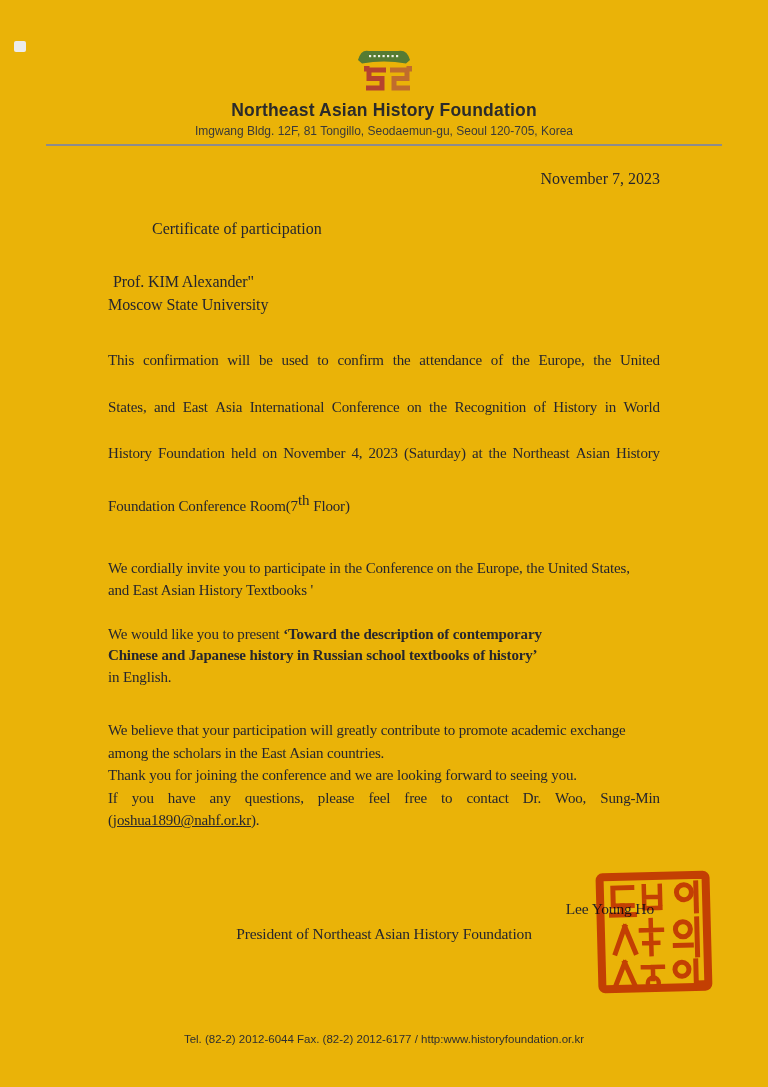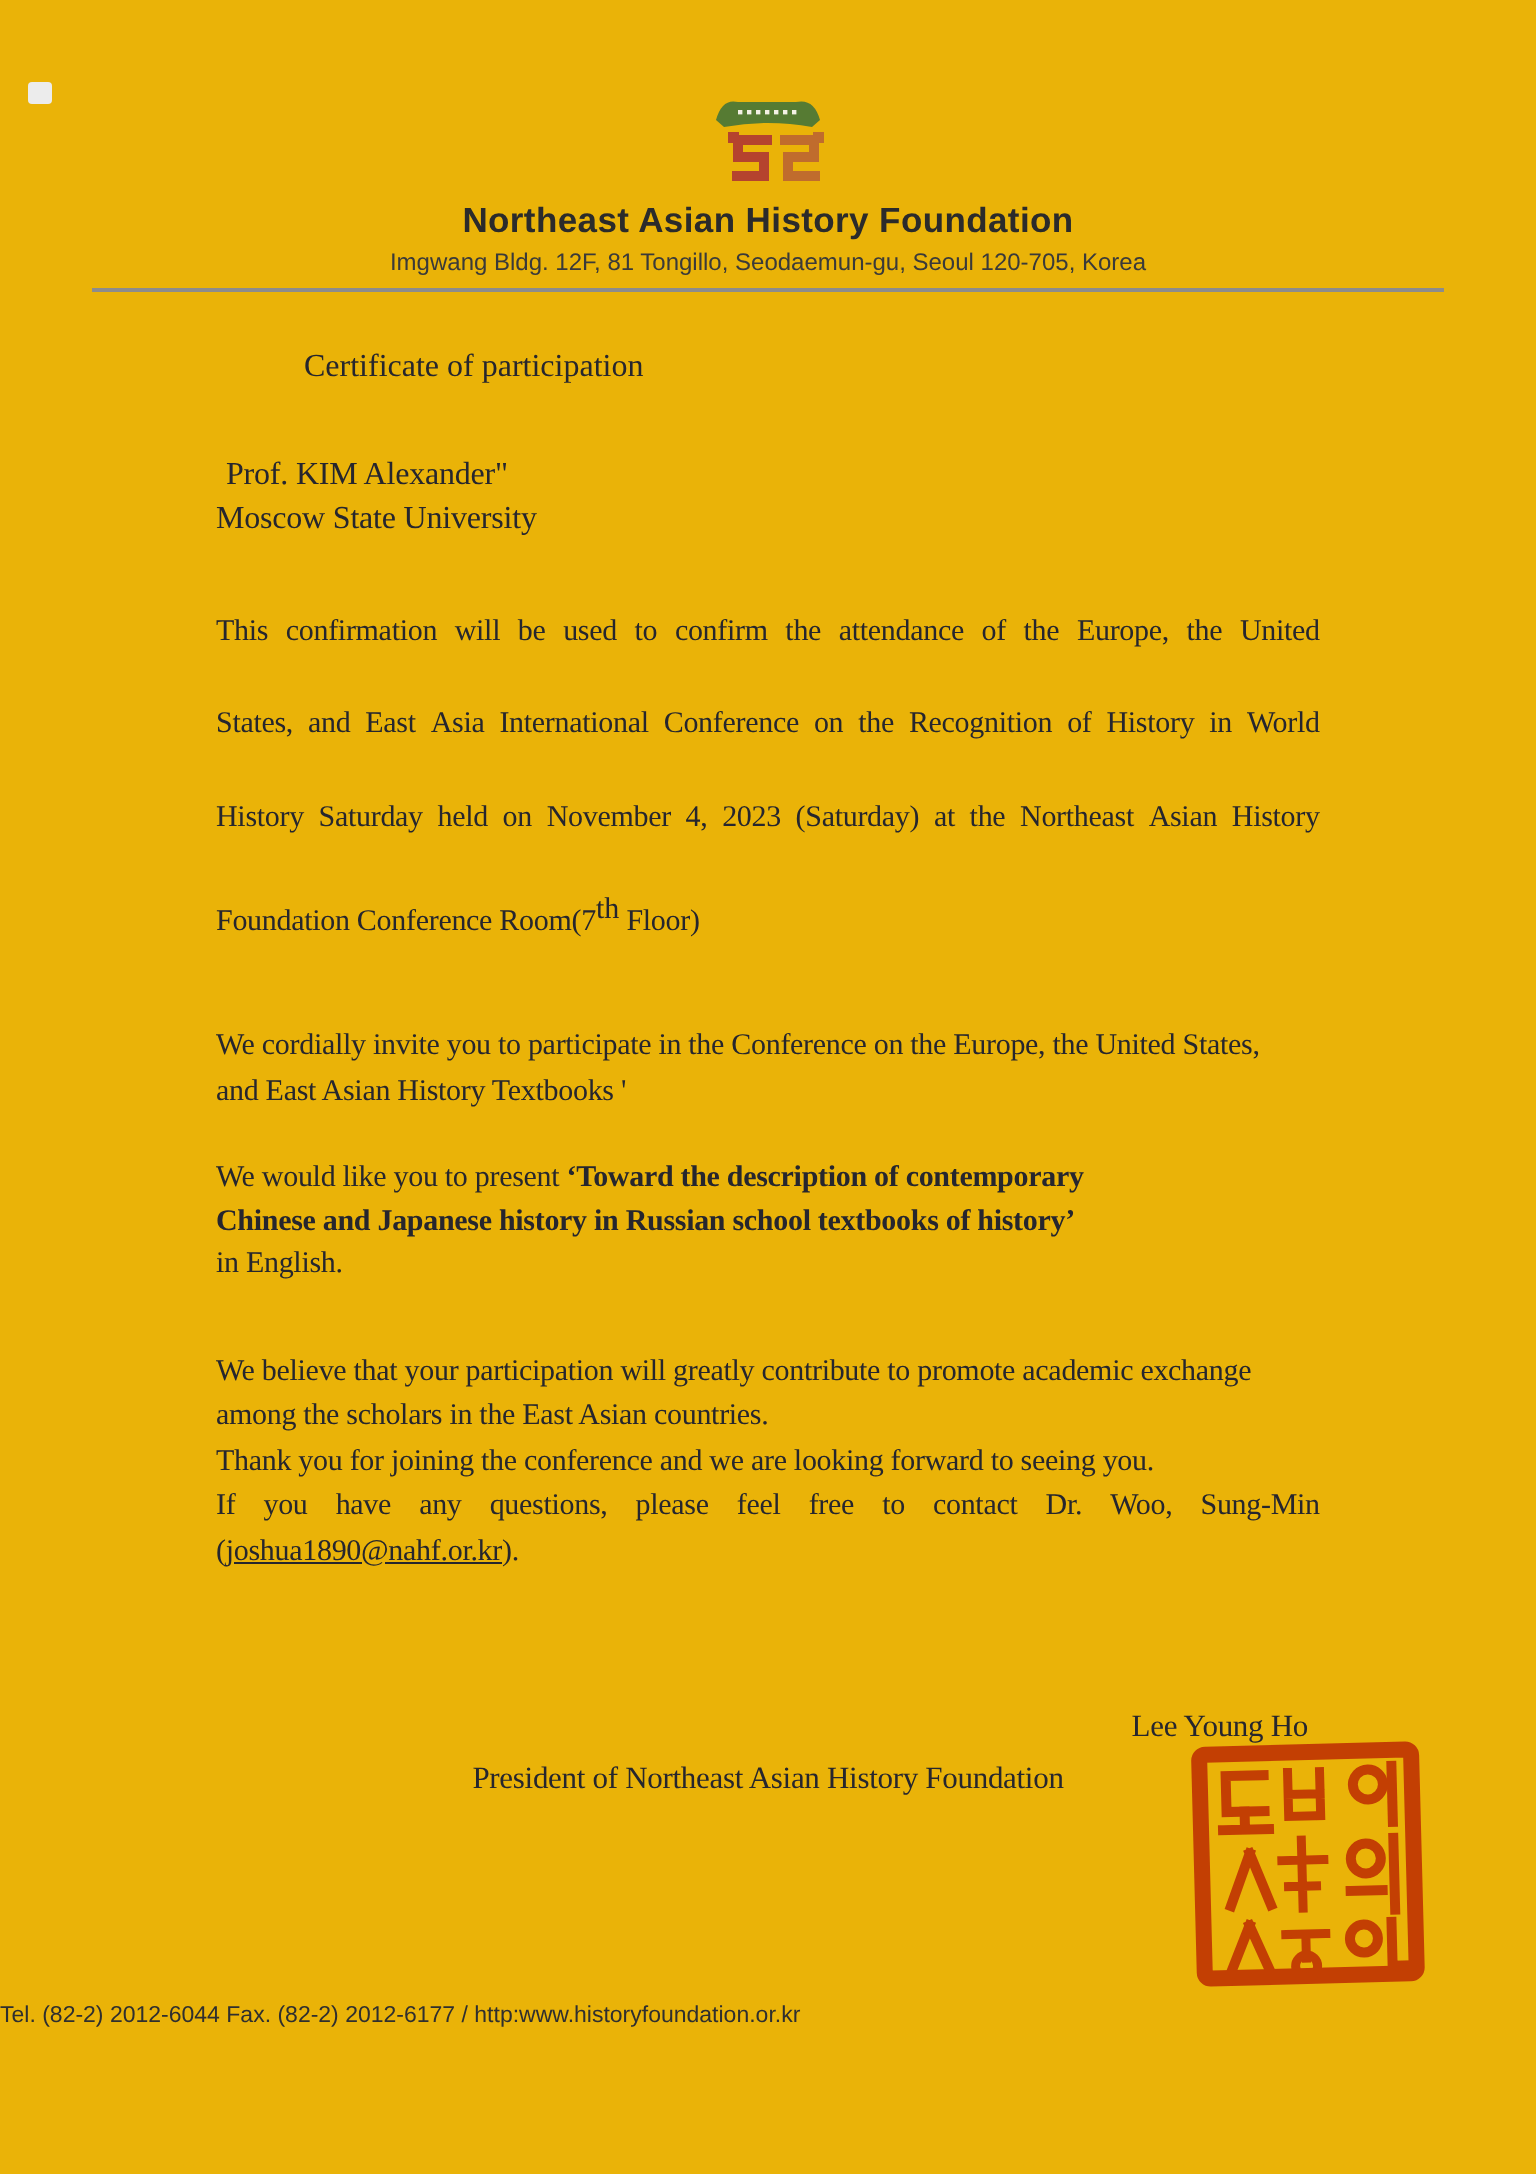--- a/index.html
+++ b/index.html
@@ -48,21 +48,21 @@
   
   .signature{margin-top:66px;text-align:right;position:relative;z-index:1;}
   .sig-name{font-size:15.5px;padding-right:6px;}
   .sig-title{font-size:15.5px;margin-top:3px;text-align:center;}
   .seal{
     position:absolute;left:595px;top:870px;z-index:2;
     opacity:.88;mix-blend-mode:multiply;
   }
   
   .footer{
-    position:absolute;left:0;right:0;top:1002px;
+    position:absolute;left:0;right:0;top:1033px;text-align:center;
     font-family:"Liberation Sans", sans-serif;font-size:11.5px;color:#2f2f2f;
   }
 </style>
 </head>
 <body>
 
 <div class="page">
 
   <div class="scan-artifact"></div>
 
@@ -90,20 +90,21 @@
       </g>
       <rect x="54.5" y="22" width="5.5" height="5.5" fill="#c06c2d"></rect>
     </svg>
     <div class="org-title">Northeast Asian History Foundation</div>
     <div class="org-address">Imgwang Bldg. 12F, 81 Tongillo, Seodaemun-gu, Seoul 120-705, Korea</div>
     <hr class="header-rule">
   </div>
 
   <div class="content">
 
+    <div class="date-line">November 7, 2023</div>
 
     <div class="subject-line">Certificate of participation</div>
 
     <div class="recipient">
       <div class="recipient-name">Prof. KIM Alexander"</div>
       <div>Moscow State University</div>
     </div>
 
     <div class="para1">
       <div class="pline jline">
@@ -132,21 +133,21 @@
           <span>on</span>
           <span>the</span>
           <span>Recognition</span>
           <span>of</span>
           <span>History</span>
           <span>in</span>
           <span>World</span>
         </div>
       <div class="pline jline">
           <span>History</span>
-          <span>Saturday</span>
+          <span>Foundation</span>
           <span>held</span>
           <span>on</span>
           <span>November</span>
           <span>4,</span>
           <span>2023</span>
           <span>(Saturday)</span>
           <span>at</span>
           <span>the</span>
           <span>Northeast</span>
           <span>Asian</span>

